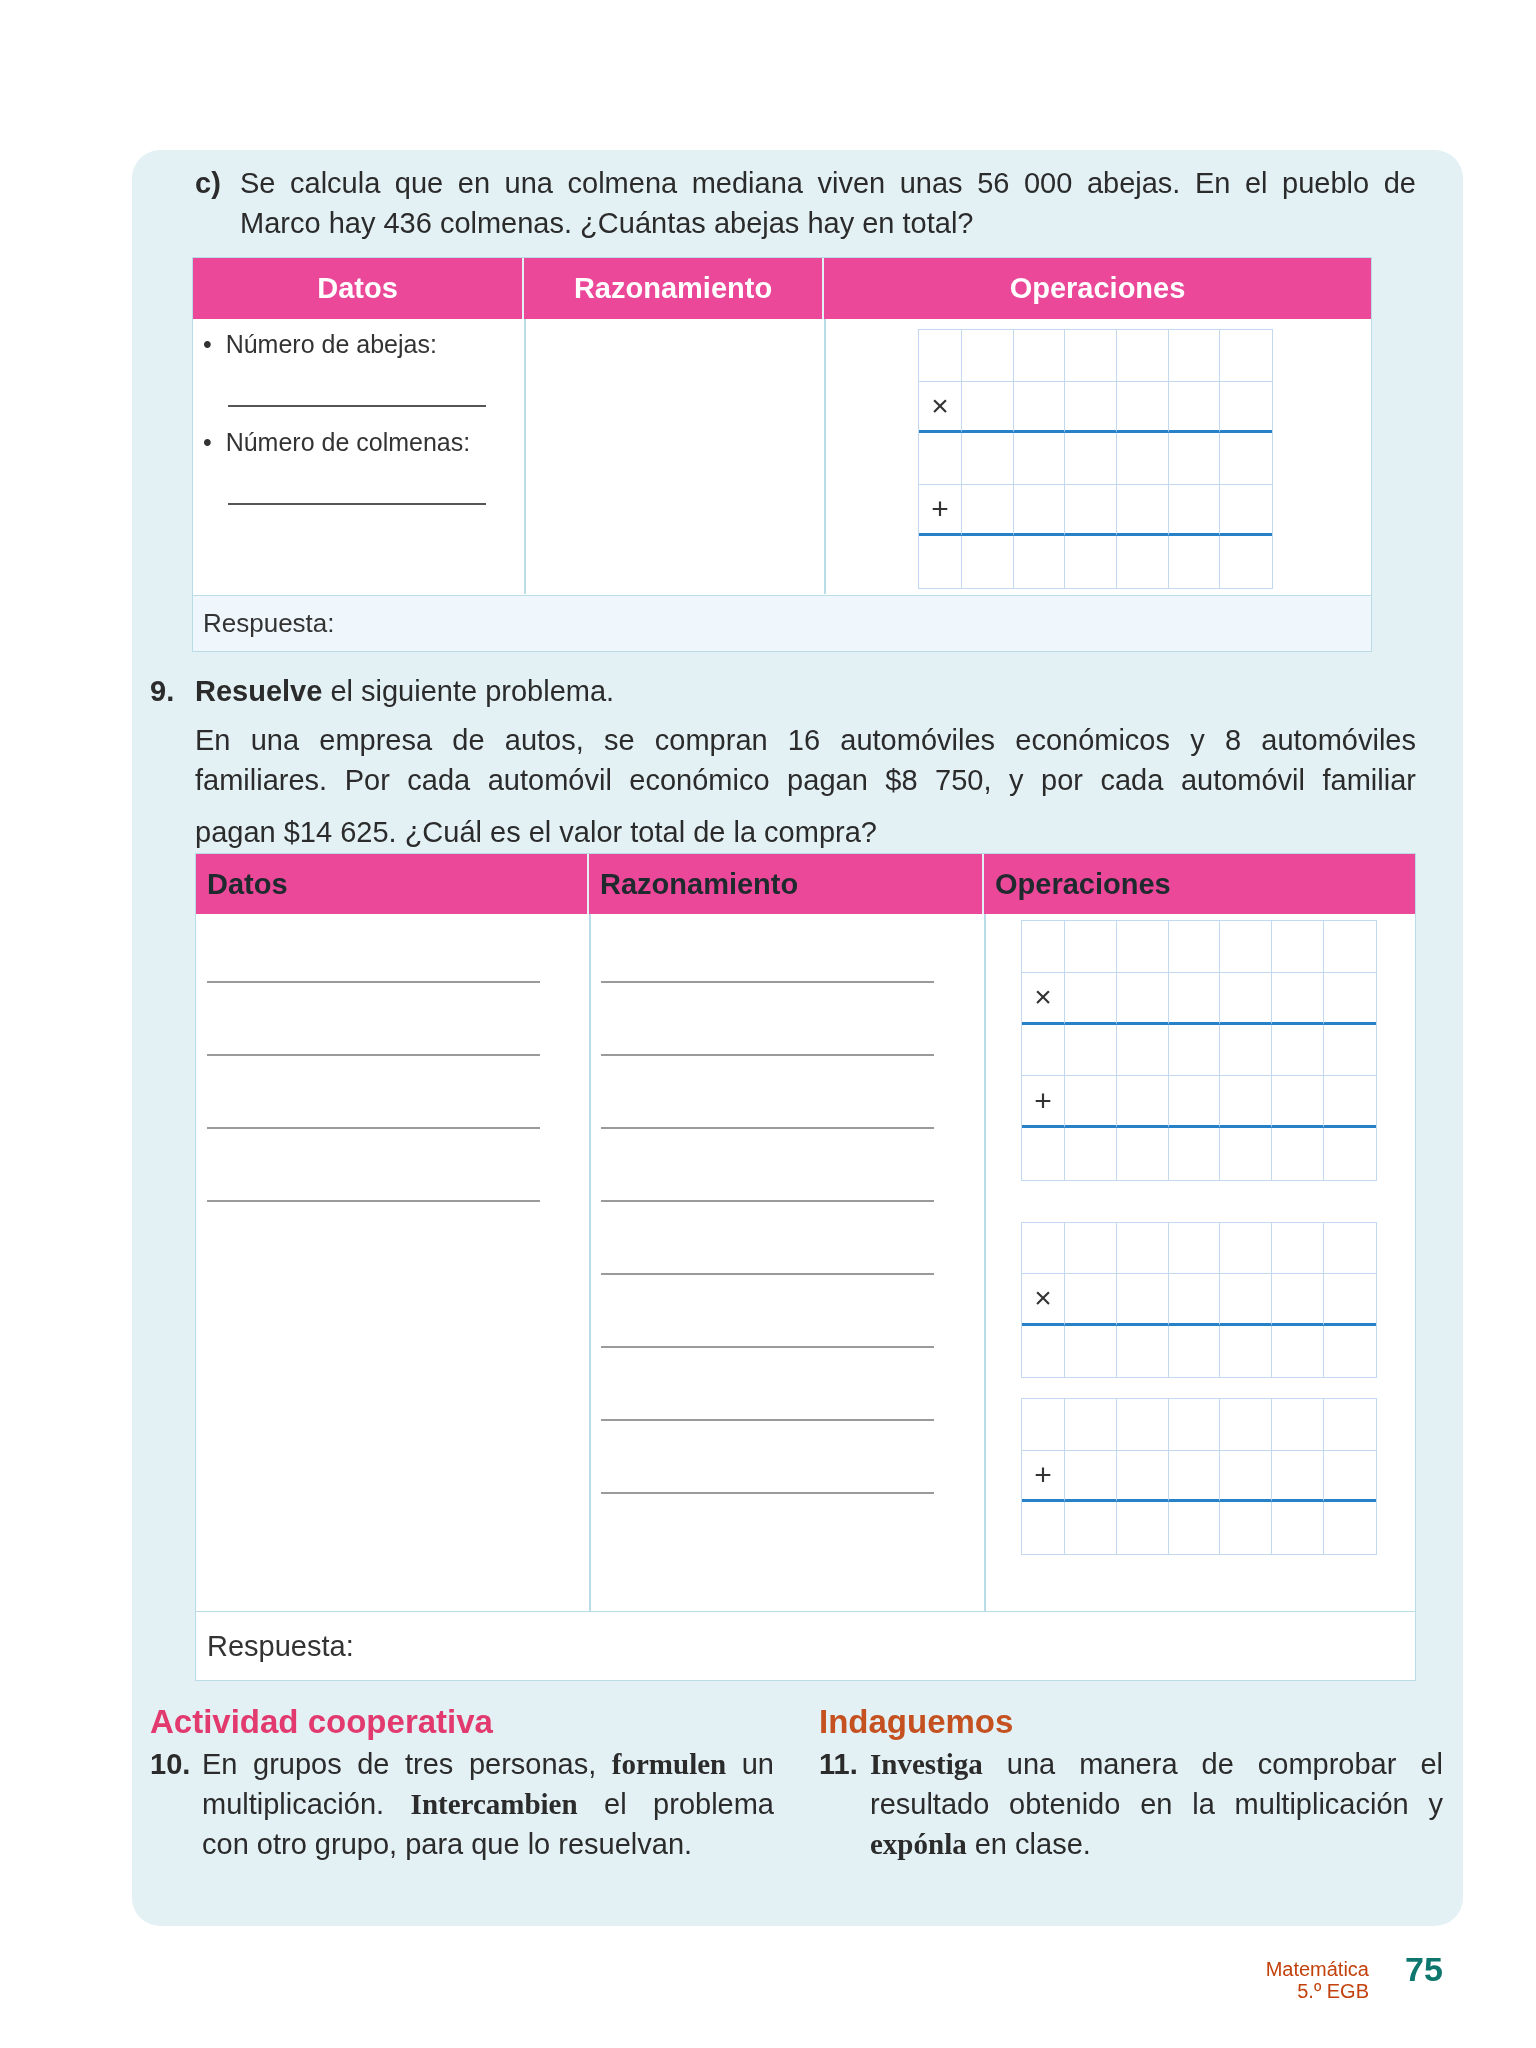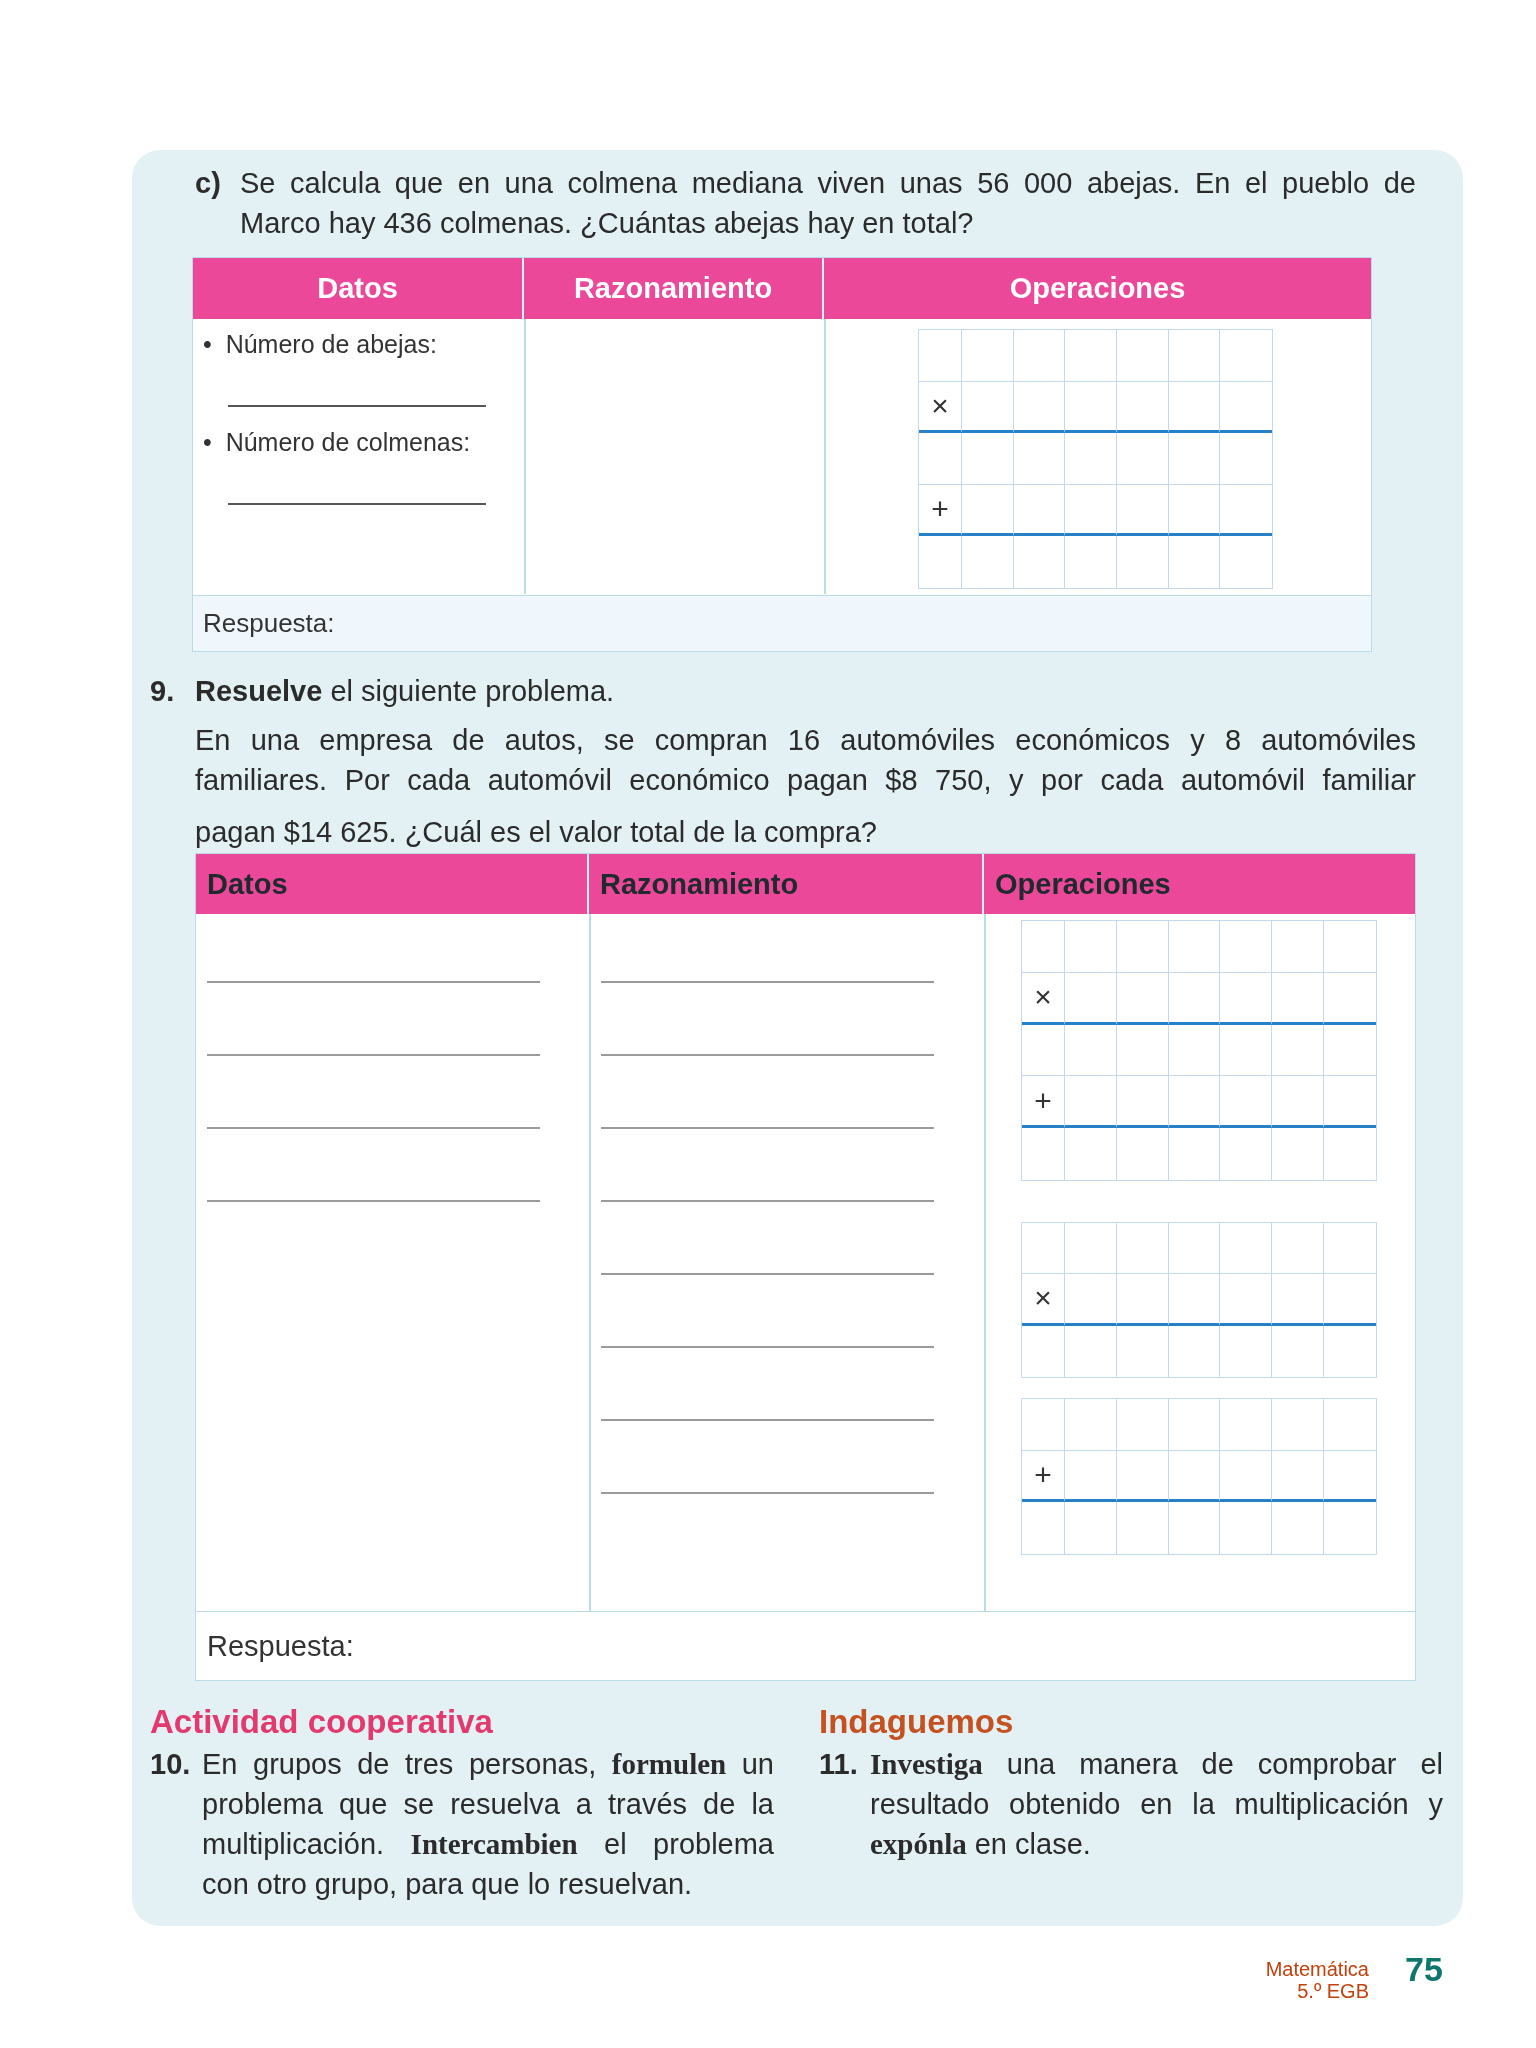--- a/index.html
+++ b/index.html
@@ -216,21 +216,20 @@
     <div class="cell lastrow"></div>
     <div class="cell lastrow"></div>
     <div class="cell lastrow"></div>
     <div class="cell lastcol lastrow"></div>
   </div>
 
 <div class="sec-title" style="left:150px; top:1703px;"><span id="t10" style="color: rgb(226, 58, 110);">Actividad cooperativa</span></div>
 <div class="num" style="left:150px; top:1744px; line-height:40px;">10.</div>
 <div class="sec-body" style="left:202px; top:1744px; width:572px;">
   <div class="just-line"><span>En grupos de tres personas, </span><b>formulen</b><span> un</span></div>
-  <div class="just-line">problema que se resuelva a través de la</div>
   <div class="just-line"><span>multiplicación. </span><b>Intercambien</b><span> el problema</span></div>
   <div>con otro grupo, para que lo resuelvan.</div>
 </div>
 
 <div class="sec-title" style="left:819px; top:1703px;"><span id="t11" style="color: rgb(196, 81, 31);">Indaguemos</span></div>
 <div class="num" style="left:819px; top:1744px; line-height:40px;text-align:right;">11.</div>
 <div class="sec-body" style="left:870px; top:1744px; width:573px;">
   <div class="just-line"><b>Investiga</b><span> una manera de comprobar el</span></div>
   <div class="just-line">resultado obtenido en la multiplicación y</div>
   <div><b>expónla</b><span> en clase.</span></div>

